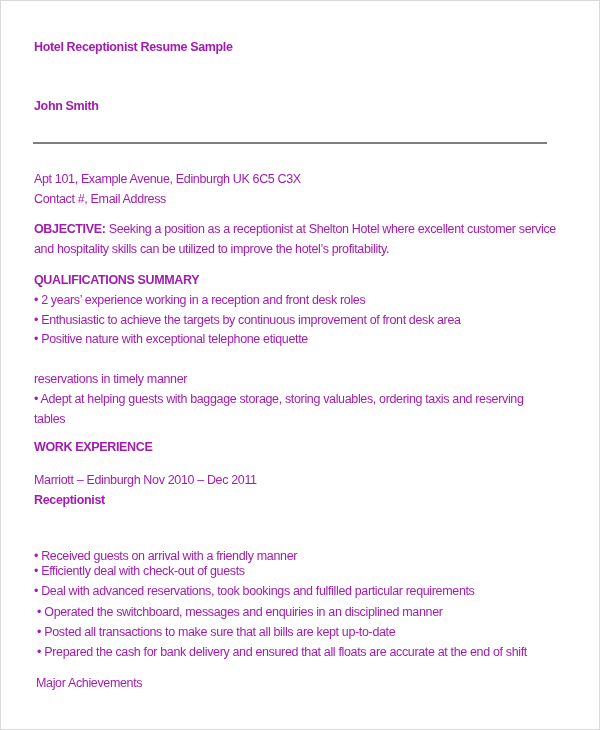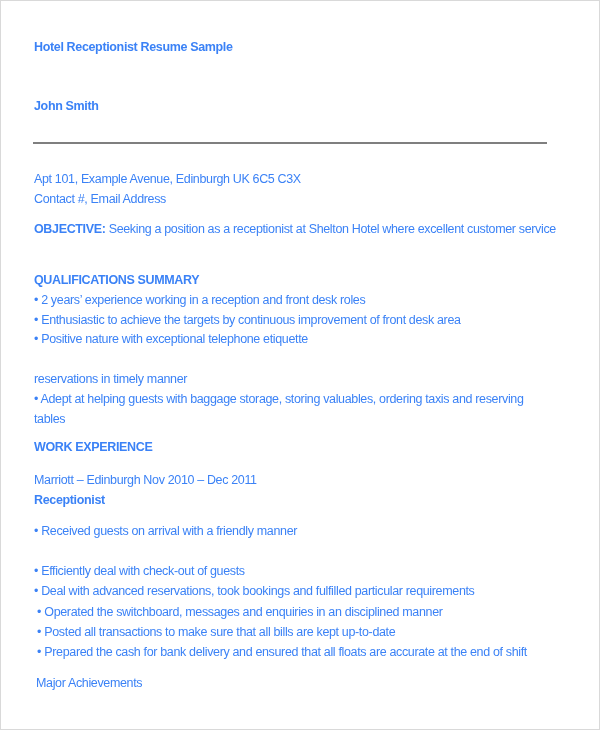--- a/index.html
+++ b/index.html
@@ -12,21 +12,21 @@
       height: 730px;
       overflow: hidden;
     }
     .page {
       position: relative;
       width: 598px;
       height: 728px;
       border: 1px solid #d9d9d9;
       background: #ffffff;
       font-family: "Liberation Sans", sans-serif;
-      color: #3b82f6;
+      color: #a21caf;
       font-size: 12.5px;
       letter-spacing: -0.35px;
     }
     .abs { position: absolute; white-space: nowrap; }
     .bold { font-weight: bold; }
     .doc-title { left: 33px; top: 39px; font-size: 12.5px; }
     .name { left: 33px; top: 98px; font-size: 12.5px; }
     .divider {
       position: absolute;
       left: 32px;
@@ -45,34 +45,35 @@
   <div class="abs bold doc-title">Hotel Receptionist Resume Sample</div>
   <div class="abs bold name">John Smith</div>
   <div class="divider"></div>
 
   <div class="abs line" style="top:171px;">Apt 101, Example Avenue, Edinburgh UK 6C5 C3X</div>
   <div class="abs line" style="top:221px;">
     <span class="bold">OBJECTIVE:</span><span> Seeking a position as a receptionist at Shelton Hotel where excellent customer service</span>
   </div>
 
   <div class="abs line" style="top:191px;">Contact #, Email Address</div>
+  <div class="abs line" style="top:241px;">and hospitality skills can be utilized to improve the hotel’s profitability.</div>
 
   <div class="abs line bold" style="top:272px;">QUALIFICATIONS SUMMARY</div>
   <div class="abs line" style="top:292px;">• 2 years’ experience working in a reception and front desk roles</div>
   <div class="abs line" style="top:312px;">• Enthusiastic to achieve the targets by continuous improvement of front desk area</div>
   <div class="abs line" style="top:331px;">• Positive nature with exceptional telephone etiquette</div>
   <div class="abs line" style="top:371px;">reservations in timely manner</div>
   <div class="abs line" style="top:391px;">• Adept at helping guests with baggage storage, storing valuables, ordering taxis and reserving</div>
   <div class="abs line" style="top:411px;">tables</div>
 
   <div class="abs line bold" style="top:439px;">WORK EXPERIENCE</div>
   <div class="abs line" style="top:472px;">Marriott – Edinburgh Nov 2010 – Dec 2011</div>
   <div class="abs line bold" style="top:492px;">Receptionist</div>
 
-  <div class="abs line" style="top:523px;">• Received guests on arrival with a friendly manner</div>
+  <div class="abs line" style="top:548px;">• Received guests on arrival with a friendly manner</div>
   <div class="abs line" style="top:563px;">• Efficiently deal with check-out of guests</div>
   <div class="abs line" style="top:583px;">• Deal with advanced reservations, took bookings and fulfilled particular requirements</div>
   <div class="abs line" style="top:604px;white-space:pre;"> • Operated the switchboard, messages and enquiries in an disciplined manner</div>
   <div class="abs line" style="top:644px;white-space:pre;"> • Prepared the cash for bank delivery and ensured that all floats are accurate at the end of shift</div>
   <div class="abs line" style="top:624px;white-space:pre;"> • Posted all transactions to make sure that all bills are kept up-to-date</div>
 
   <div class="abs line" style="top:675px;left:35px;">Major Achievements</div>
 
 </div>
 

